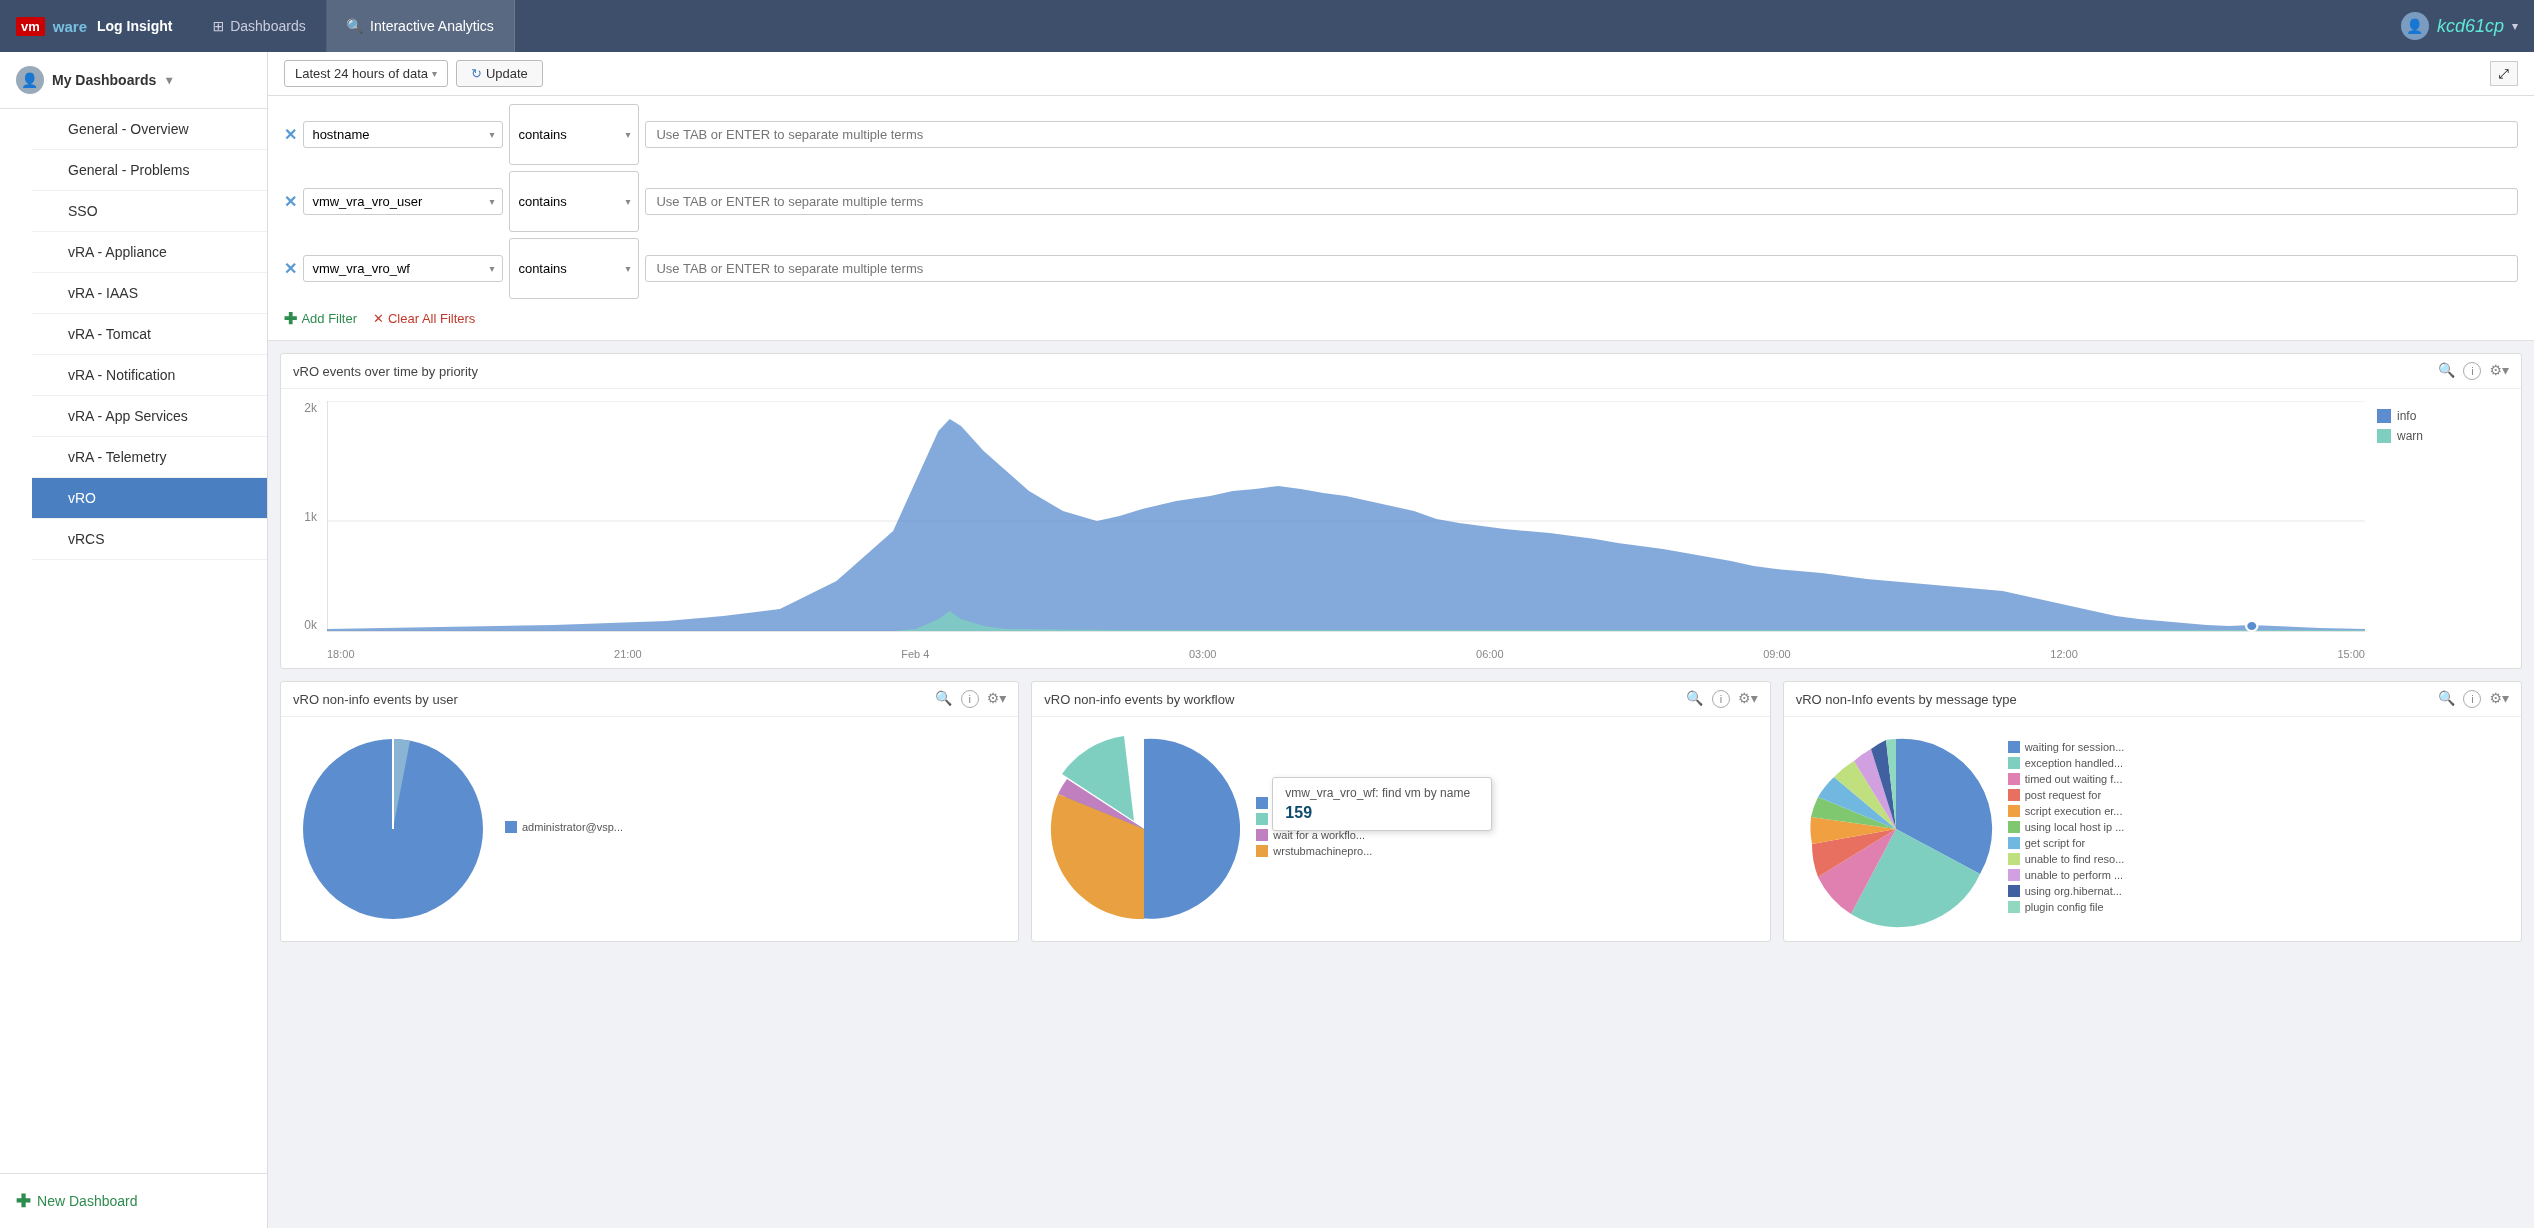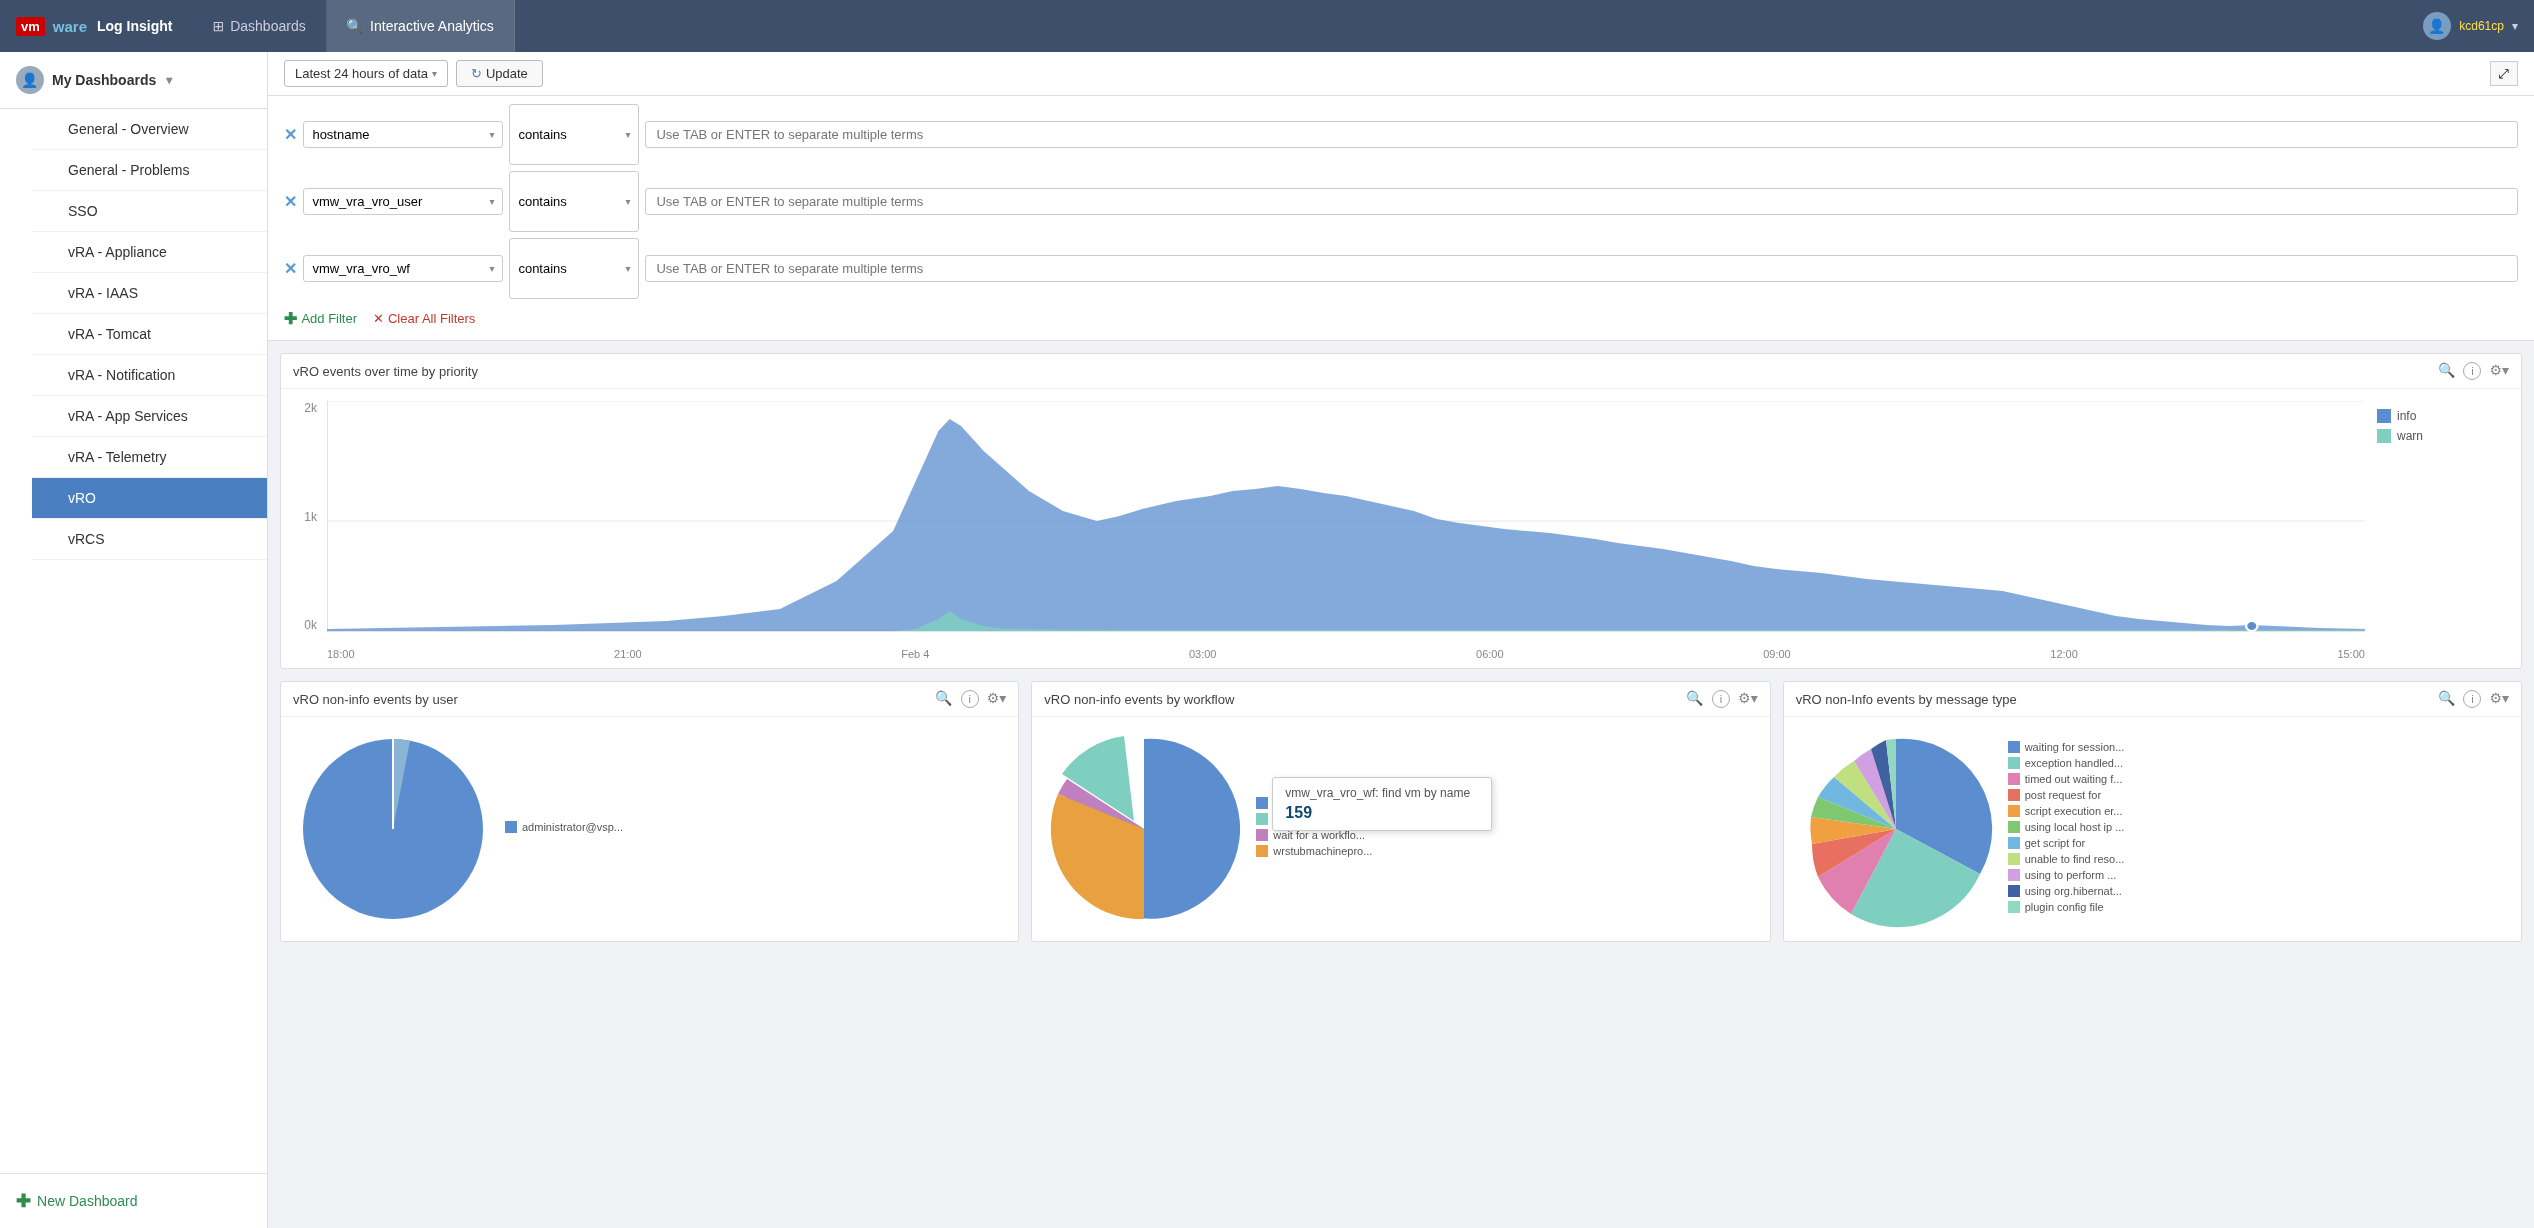--- a/index.html
+++ b/index.html
@@ -125,21 +125,21 @@
     <span>Dashboards</span>
   </div>
   <div class="nav-tab active">
     <span>🔍</span>
     <span>Interactive Analytics</span>
   </div>
   <div class="nav-right">
     <div class="user-icon">
       <span style="color:white;font-size:14px;">👤</span>
     </div>
-    <span style="color:#fde047;font-size:12px;">kcd61cp</span>
+    <span style="color:#5eead4;font-size:18px;font-style:italic;">kcd61cp</span>
     <span style="color:#ccd;font-size:12px;">▾</span>
   </div>
 </div>
 
 <div class="main-layout">
 
   <div class="sidebar">
     <div class="sidebar-user">
       <div class="user-avatar">👤</div>
       <span>My Dashboards</span>
@@ -459,21 +459,21 @@
               <div class="pie-legend-item">
                 <div class="pie-legend-color" style="background:#70b8e0;"></div>
                 <span>get script for</span>
               </div>
               <div class="pie-legend-item">
                 <div class="pie-legend-color" style="background:#c0e080;"></div>
                 <span>unable to find reso...</span>
               </div>
               <div class="pie-legend-item">
                 <div class="pie-legend-color" style="background:#d0a0e0;"></div>
-                <span>using to perform ...</span>
+                <span>unable to perform ...</span>
               </div>
               <div class="pie-legend-item">
                 <div class="pie-legend-color" style="background:#4060a0;"></div>
                 <span>using org.hibernat...</span>
               </div>
               <div class="pie-legend-item">
                 <div class="pie-legend-color" style="background:#90d8c0;"></div>
                 <span>plugin config file</span>
               </div>
             </div>

